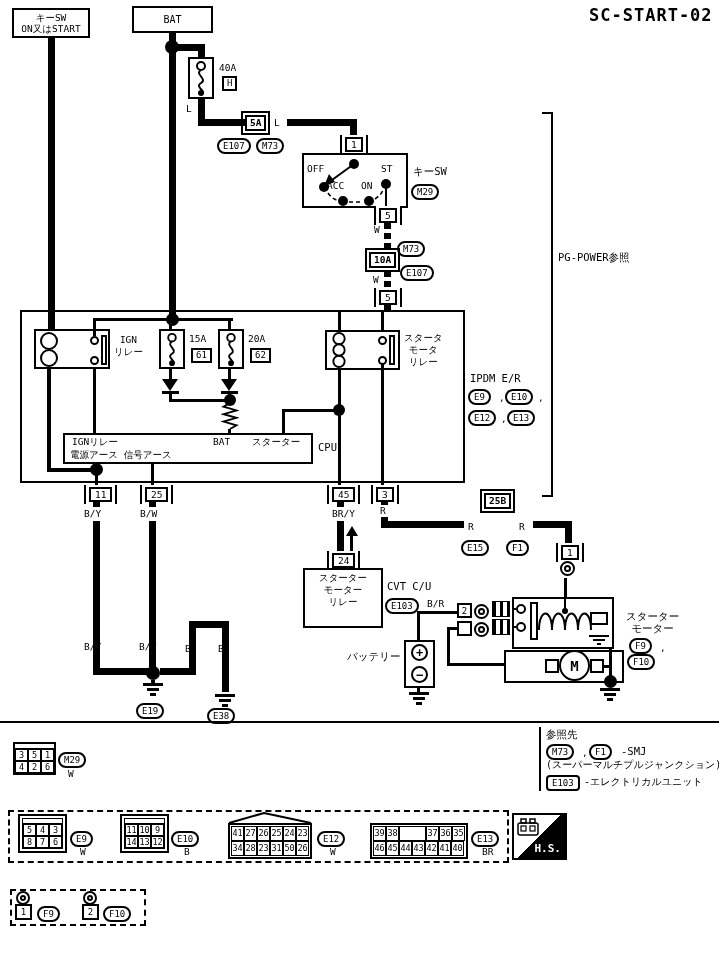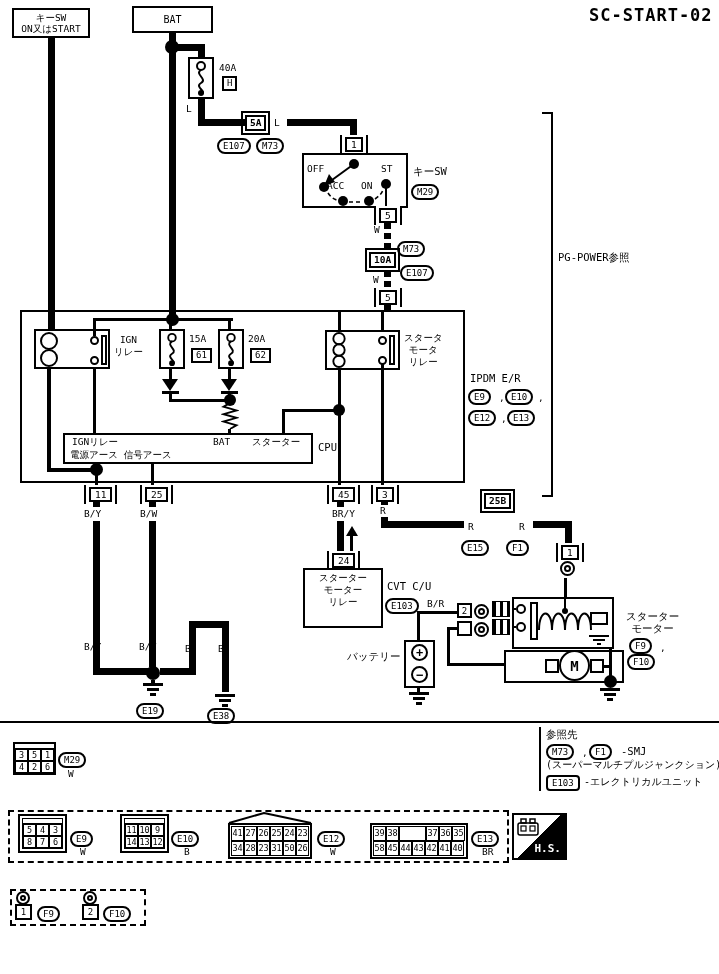--- a/index.html
+++ b/index.html
@@ -419,21 +419,21 @@
   <div class="conn" style="left:370px;top:823px;padding:1px">
     <div class="crow">
         <span class="cell">39</span>
         <span class="cell">38</span>
         <span class="cell blank"></span>
         <span class="cell">37</span>
         <span class="cell">36</span>
         <span class="cell">35</span>
       </div>
     <div class="crow">
-        <span class="cell">58</span>
+        <span class="cell">46</span>
         <span class="cell">45</span>
         <span class="cell">44</span>
         <span class="cell">43</span>
         <span class="cell">42</span>
         <span class="cell">41</span>
         <span class="cell">40</span>
       </div>
   </div>
   <div class="oval" style="left:471px;top:831px">E13</div>
   <div class="lbl sm" style="left:482px;top:846px">BR</div>

